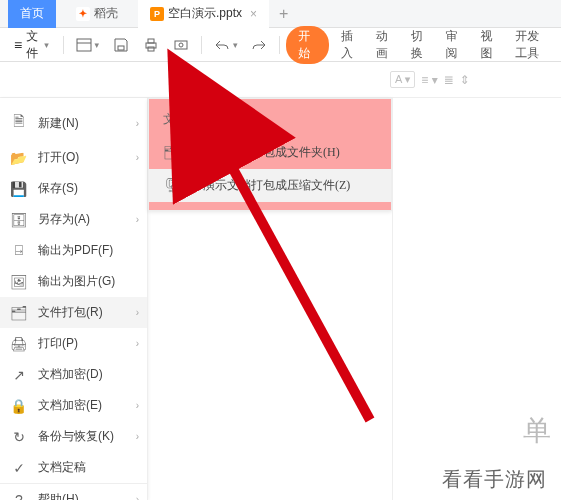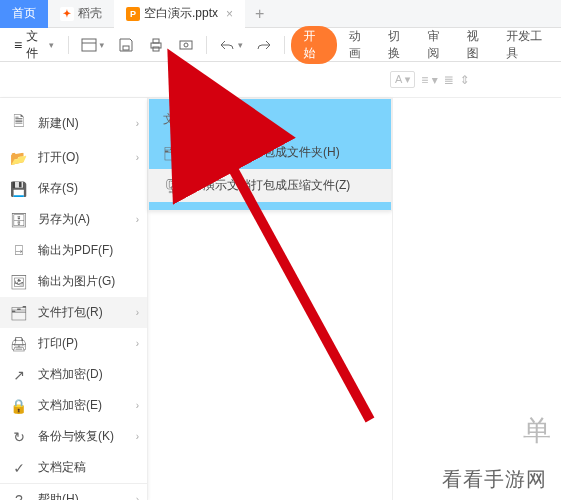--- a/index.html
+++ b/index.html
@@ -1,19 +1,19 @@
 <!DOCTYPE html>
 <html><head>
 <meta charset="utf-8">
 <style>
   * { box-sizing: border-box; margin: 0; padding: 0; }
   body { font-family: "Microsoft YaHei", Arial, sans-serif; font-size: 13px; color: #333; background: #fff; width: 561px; height: 500px; overflow: hidden; position: relative; }
   
   .tabbar { height: 28px; display: flex; align-items: center; background: #f5f6f7; border-bottom: 1px solid #e0e0e0; }
-  .tab { display: flex; align-items: center; height: 28px; padding: 0 12px; font-size: 12px; color: #555; gap: 4px; cursor: pointer; }
+  .tab { display: flex; align-items: center; height: 28px; padding: 0 12px; font-size: 12px; color: #555; gap: 4px; cursor: pointer; margin-left: 8px; }
   .tab.home { background: #4a90ff; color: #fff; }
   .tab.doc { background: #fff; color: #333; }
   .tab .close { font-size: 12px; color: #aaa; margin-left: 4px; }
   .tab-add { padding: 0 10px; color: #999; font-size: 16px; cursor: pointer; }
   .dk-logo { width: 14px; height: 14px; background: #fff; border-radius: 2px; display: inline-flex; align-items: center; justify-content: center; color: #ff5500; font-size: 10px; font-weight: bold; }
   .ppt-logo { width: 14px; height: 14px; background: #ff8c00; border-radius: 2px; display: inline-flex; align-items: center; justify-content: center; color: #fff; font-size: 9px; font-weight: bold; }
 
   .toolbar { height: 34px; display: flex; align-items: center; padding: 0 6px; border-bottom: 1px solid #e0e0e0; gap: 2px; }
   .tb-btn { padding: 4px 6px; color: #555; font-size: 12px; border-radius: 3px; display: flex; align-items: center; gap: 3px; cursor: pointer; }
   .file-btn { padding: 4px 8px; display: flex; align-items: center; gap: 4px; font-size: 12px; color: #333; }
@@ -29,21 +29,21 @@
   .body-area { position: relative; display: flex; height: calc(500px - 28px - 34px - 36px); }
   
   .file-menu { position: absolute; left: 0; top: 0; width: 148px; background: #fff; box-shadow: 1px 0 3px rgba(0,0,0,0.05); border-right: 1px solid #eee; height: 100%; padding: 6px 0; display: flex; flex-direction: column; }
   .file-menu .menu-items { flex: 1; }
   .menu-item { display: flex; align-items: center; padding: 7px 10px; font-size: 12px; color: #444; gap: 10px; cursor: pointer; position: relative; }
   .menu-item.highlight { background: #f4f4f4; }
   .menu-item .ico { width: 18px; text-align: center; color: #666; font-size: 14px; }
   .menu-item .arrow { position: absolute; right: 8px; color: #aaa; font-size: 10px; }
   .menu-help { border-top: 1px solid #eee; }
 
-  .submenu { position: absolute; left: 148px; top: 0; width: 244px; background: #7dd3fc; box-shadow: 0 1px 4px rgba(0,0,0,0.1); border: 1px solid #eee; padding: 8px 0; }
+  .submenu { position: absolute; left: 148px; top: 0; width: 244px; background: #fca5a5; box-shadow: 0 1px 4px rgba(0,0,0,0.1); border: 1px solid #eee; padding: 8px 0; font-family: Liberation Serif, serif; }
   .submenu-title { font-size: 12px; color: #666; padding: 4px 14px 8px; }
   .sub-item { display: flex; align-items: center; padding: 8px 14px; font-size: 12px; color: #444; gap: 10px; cursor: pointer; }
   .sub-item:hover, .sub-item.hover { background: #f2f2f2; }
   .sub-item .ico { width: 18px; text-align: center; color: #666; font-size: 14px; }
 
   .slide-canvas { position: absolute; right: 0; top: 0; bottom: 0; left: 392px; background: #fff; border-left: 1px solid #eee; display: flex; align-items: flex-end; justify-content: center; padding: 30px 20px; }
   .slide-canvas .placeholder { font-size: 28px; color: #bbb; position: absolute; right: 10px; bottom: 50px; }
 
   .arrow-overlay { position: absolute; pointer-events: none; z-index: 50; }
 
@@ -109,20 +109,21 @@
     <span style="font-size:9px;color:#888;">▾</span>
   </div>
   <div class="tb-btn">
     <svg class="ico-svg" viewBox="0 0 16 16">
         <path d="M10 4 L14 8 L10 12 M14 8 H6 A4 4 0 0 0 2 12" fill="none" stroke="#666"></path>
       </svg>
   </div>
   <div class="sep"></div>
   <div class="pill-start">开始</div>
   <div class="ribbon-tabs">
+    <div class="ribbon-tab">插入</div>
     <div class="ribbon-tab">动画</div>
     <div class="ribbon-tab">切换</div>
     <div class="ribbon-tab">审阅</div>
     <div class="ribbon-tab">视图</div>
     <div class="ribbon-tab">开发工具</div>
   </div>
 </div>
 
 <div class="format-strip">
   <span class="fmt-box">

